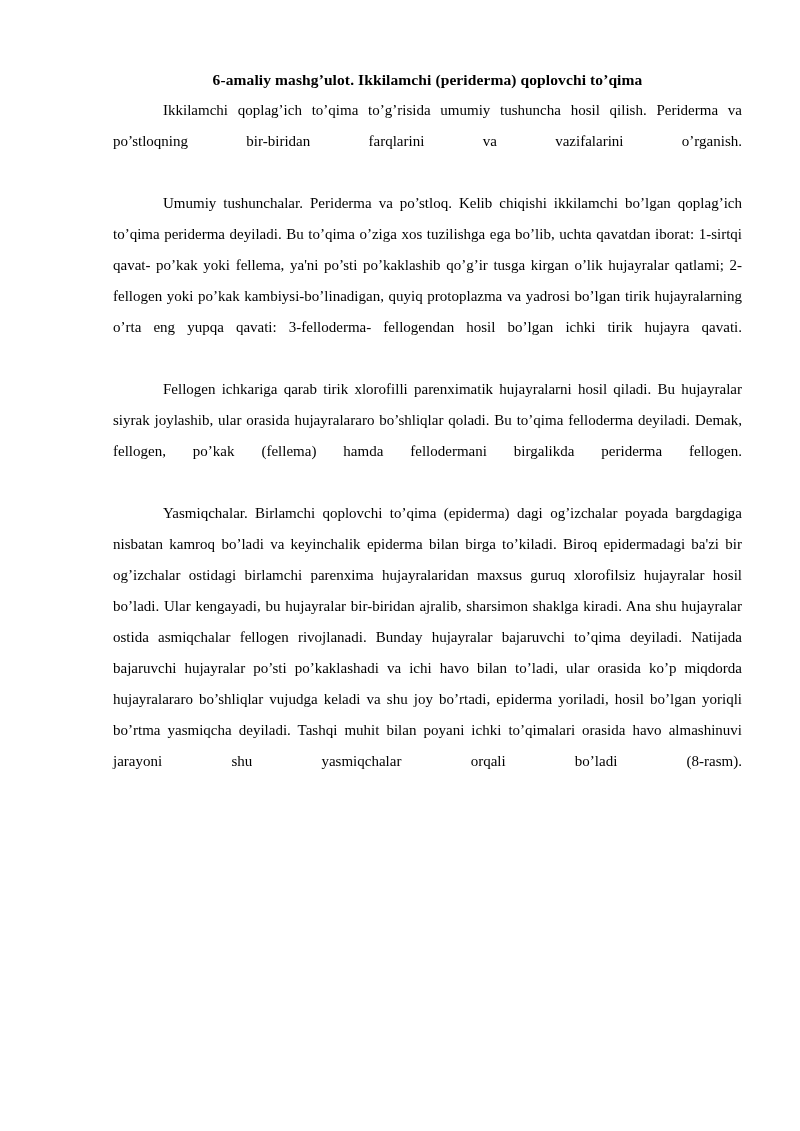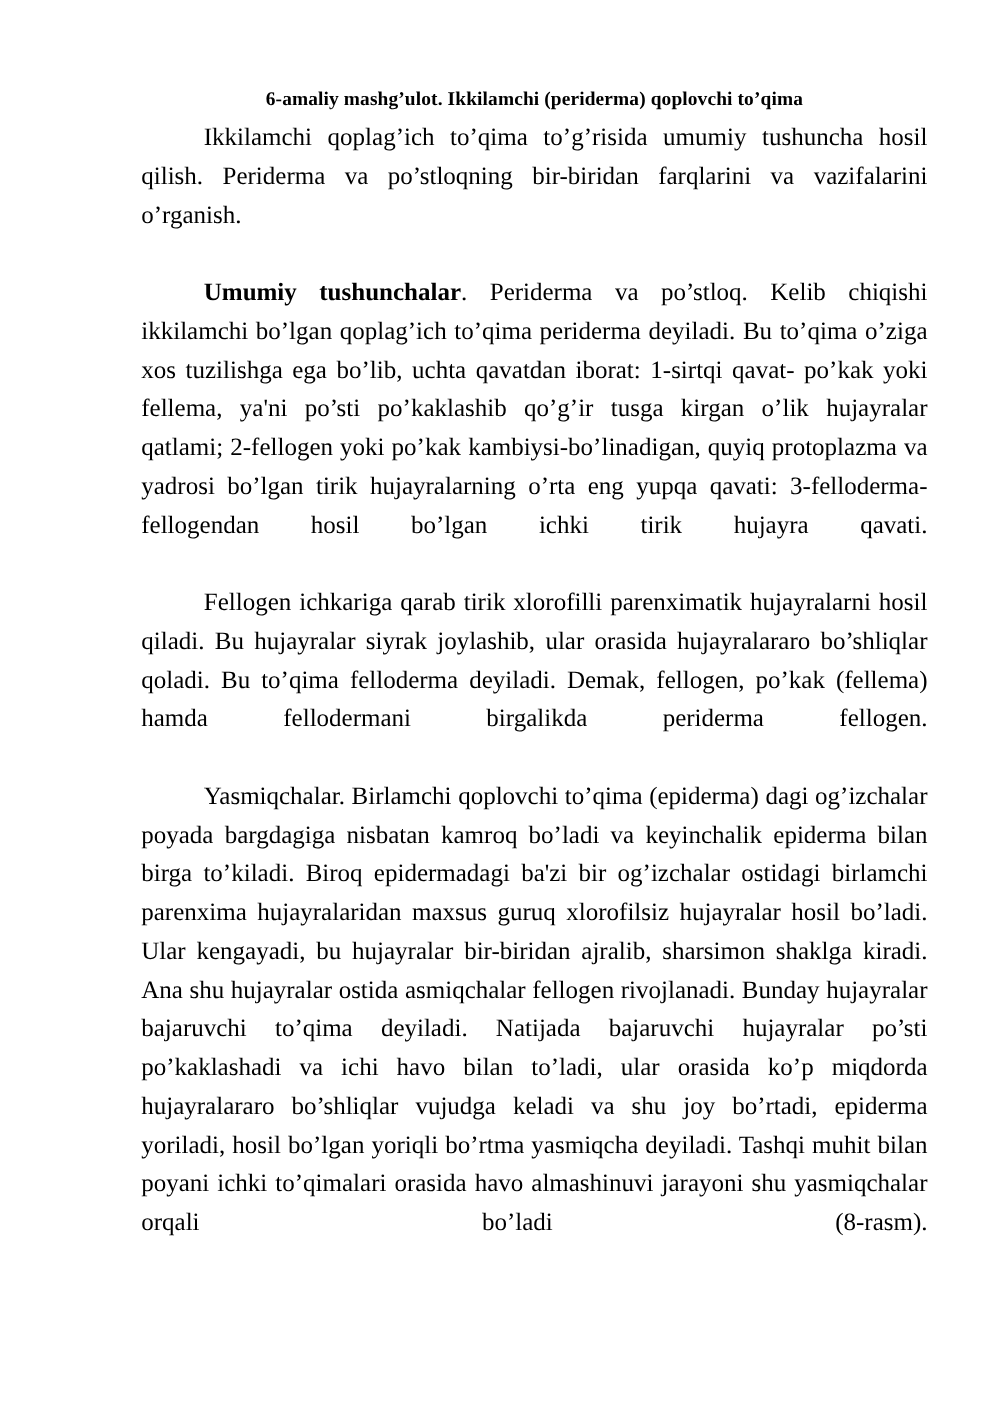--- a/index.html
+++ b/index.html
@@ -29,32 +29,32 @@
   }
   .doc-title {
     font-size: 15.5px;
     font-weight: bold;
     text-align: center;
     line-height: 31px;
     margin: 0 0 0 0;
     letter-spacing: 0.1px;
   }
   .para {
-    font-size: 20px;
+    font-size: 15px;
     line-height: 31px;
     text-align: justify;
     text-justify: inter-word;
     margin: 0;
     text-indent: 50px;
     hyphens: none;
     -webkit-hyphens: none;
     word-spacing: 0.1px;
   }
   .para b {
-    font-weight: bold;
+    font-weight: normal;
   }
   
   .para::after {
     content: "";
     display: inline-block;
     width: 100%;
   }
 </style>
 </head>
 <body>

